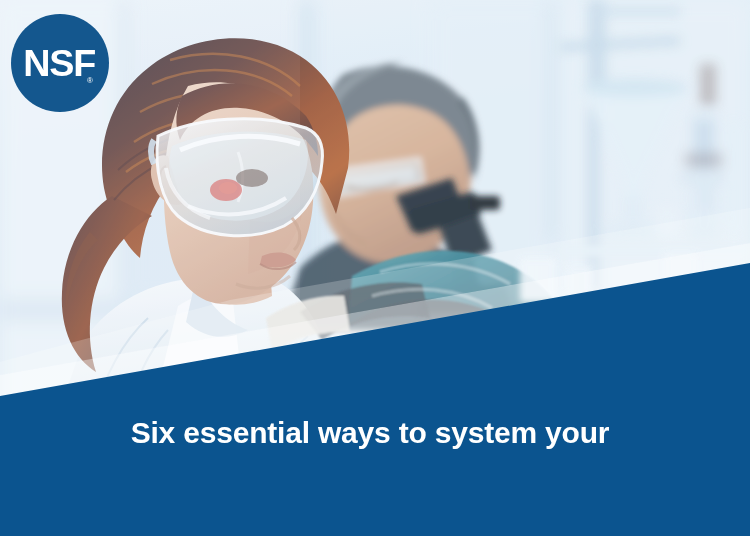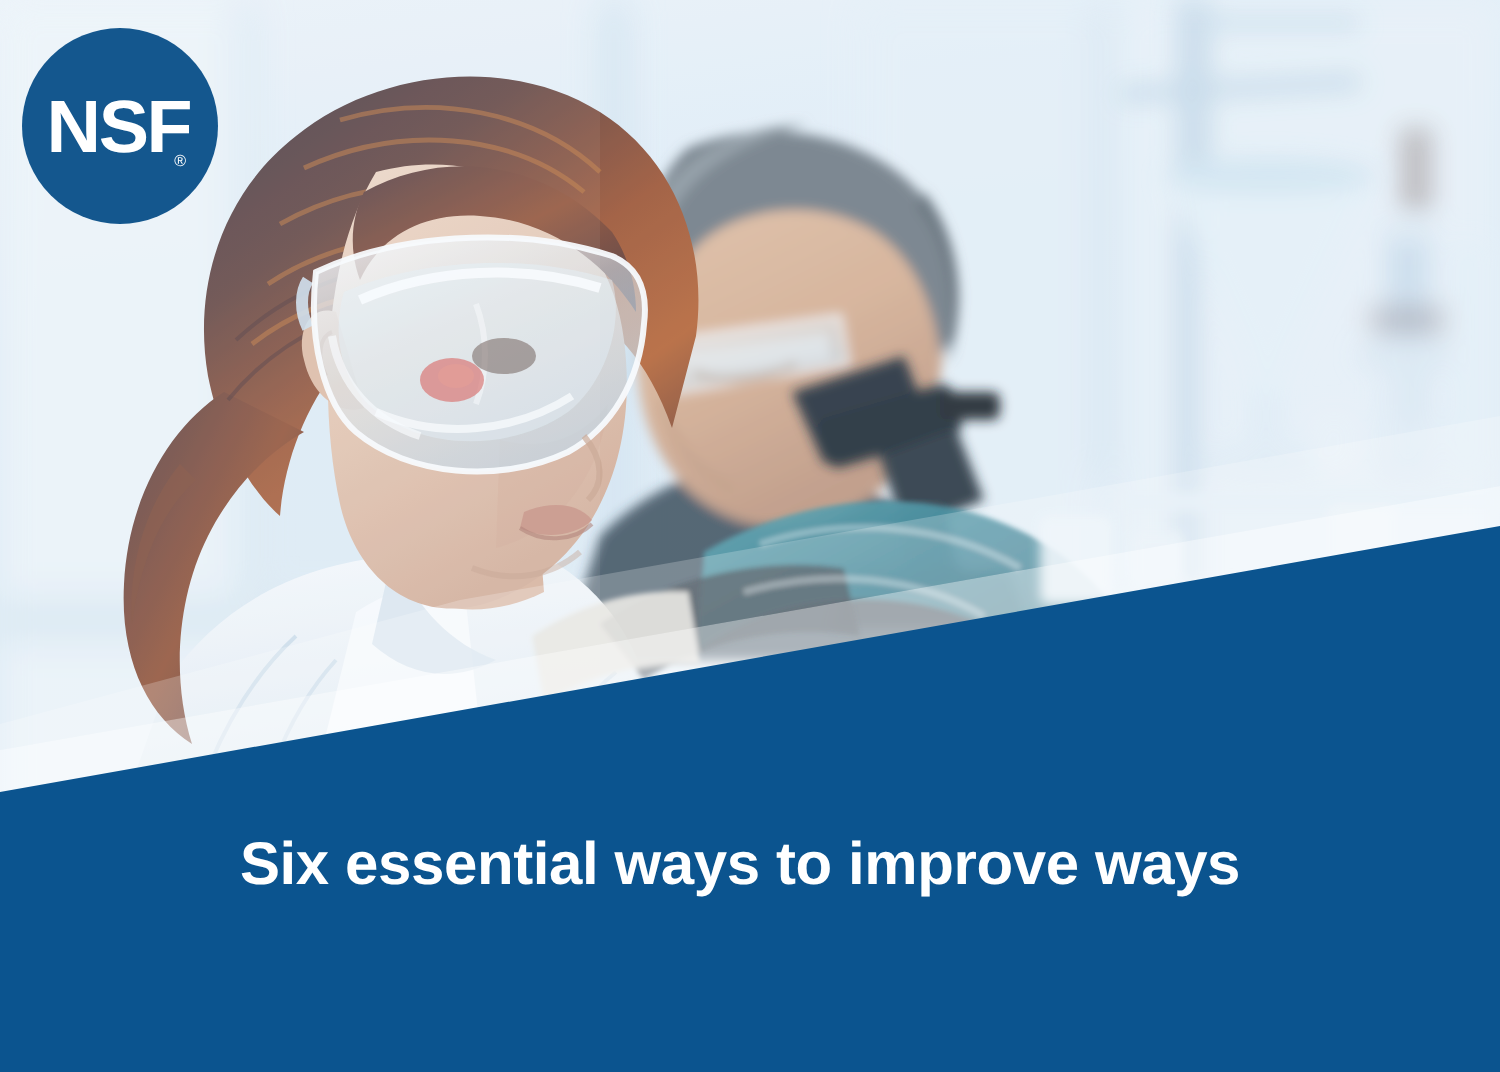--- a/index.html
+++ b/index.html
@@ -360,16 +360,16 @@
 
     <polygon points="0,396 750,263 750,536 0,536" fill="#0b548f"></polygon>
   </svg>
 
   <div class="logo">
     <span class="logo-text">NSF</span>
     <span class="logo-reg">®</span>
   </div>
 
   <div class="title-wrap">
-    <div class="title-line">Six essential ways to improve ways</div>
+    <div class="title-line">Six essential ways to system your</div>
   </div>
 
 </div>
 
 </body></html>

